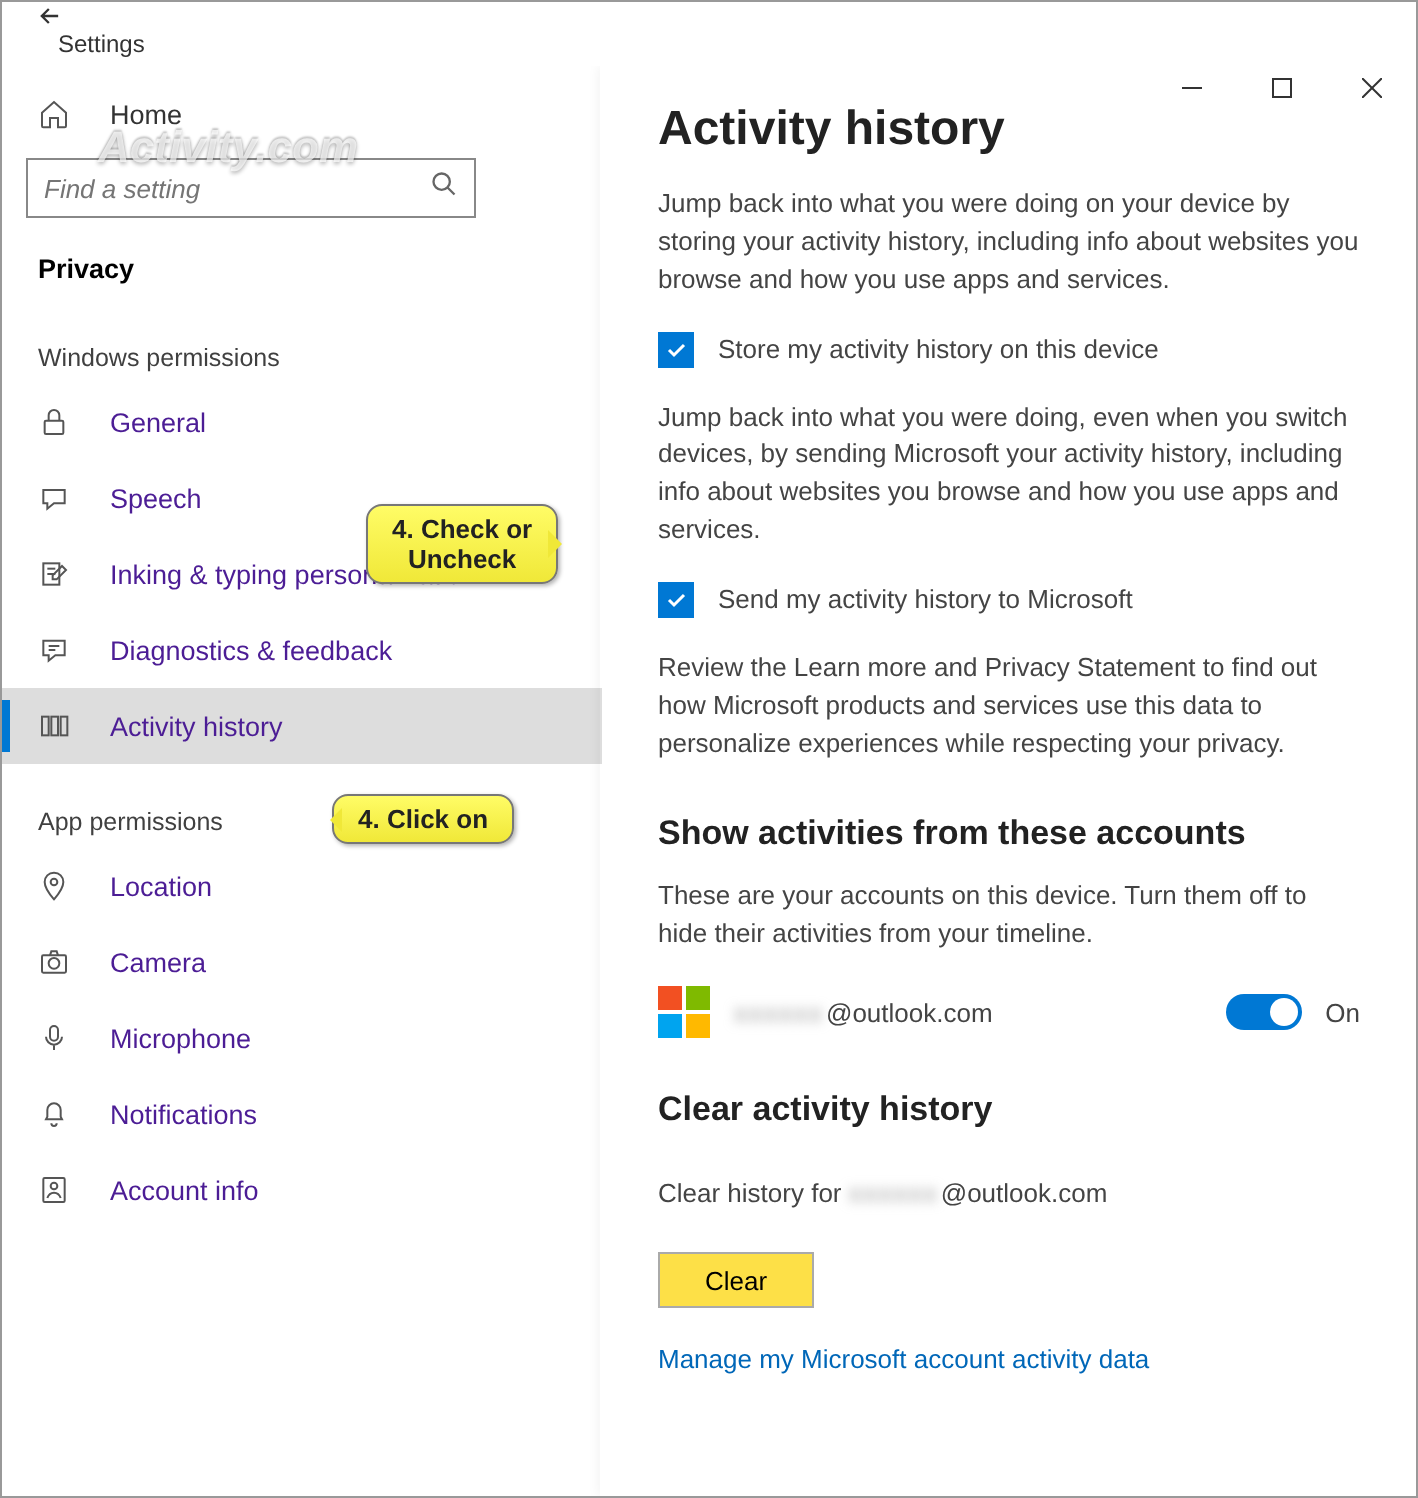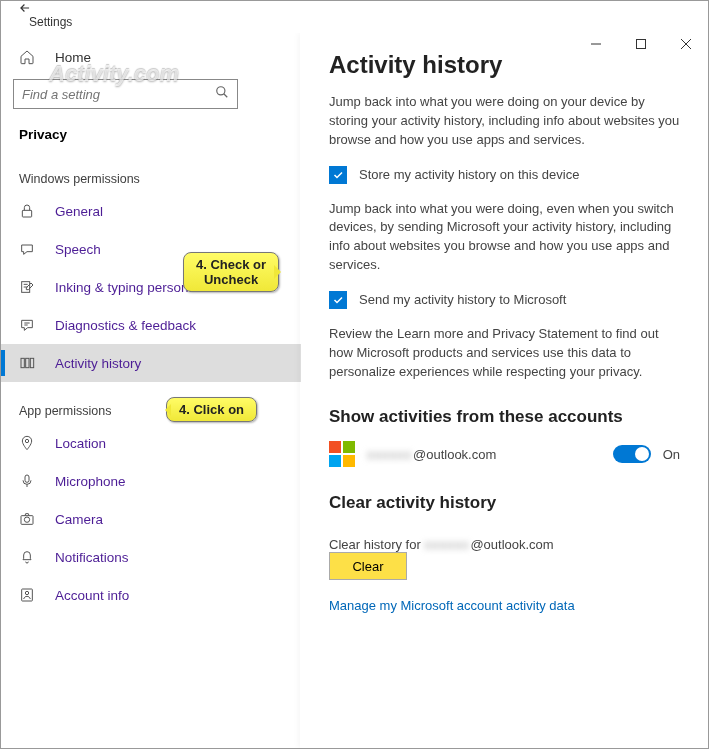--- a/index.html
+++ b/index.html
@@ -30,21 +30,21 @@
     .checkbox-row { display:flex; align-items:center; margin-bottom:16px; cursor:pointer;}
     .chk { width:18px; height:18px; background:#0078d4; display:flex; align-items:center; justify-content:center; margin-right:12px; flex-shrink:0;}
     .chk svg { stroke:#fff; }
     .account-row { display:flex; align-items:center; margin: 14px 0 24px 0;}
     .ms-logo { width:26px; height:26px; display:grid; grid-template-columns:1fr 1fr; grid-template-rows:1fr 1fr; gap:2px; margin-right:12px;}
     .ms-logo div:nth-child(1){ background:#f25022;} .ms-logo div:nth-child(2){background:#7fba00;} .ms-logo div:nth-child(3){background:#00a4ef;} .ms-logo div:nth-child(4){background:#ffb900;}
     .blur { filter: blur(3px); color:#999; letter-spacing:1px; margin-right:1px;}
     .toggle { margin-left:auto; width:38px; height:18px; background:#0078d4; border-radius:9px; position:relative; cursor:pointer;}
     .toggle::after{ content:""; position:absolute; right:2px; top:2px; width:14px; height:14px; background:#fff; border-radius:50%;}
     .toggle-label { margin-left:12px; font-size:13px;}
-    .clear-row { display:flex; flex-direction:column; gap:0; margin-top:24px;}
+    .clear-row { display:flex; flex-direction:column; gap:22px; margin-top:24px;}
     .clear-btn { width:78px; height:28px; background:#fde047; border:1px solid #aaa; cursor:pointer; font-size:13px;}
     .link { color:#0067b8; cursor:pointer; margin-top:18px; display:inline-block;}
     .callout { position:absolute; background: linear-gradient(#fffc66, #f0e838); border:1px solid #777; border-radius:8px; padding:4px 12px; font-weight:bold; font-size:13px; text-align:center; color:#222; box-shadow: 1px 1px 2px rgba(0,0,0,0.3); z-index:10;}
     .callout.c1 { left:165px; top:396px; }
     .callout.c2 { left:182px; top:251px; }
     .callout.c1::after { content:""; position:absolute; left:-8px; top:50%; transform:translateY(-50%); border:6px solid transparent; border-right-color:#f0e838;}
     .callout.c2::after { content:""; position:absolute; right:-10px; top:50%; transform:translateY(-50%); border:7px solid transparent; border-left-color:#f0e838;}
     .watermark { position:absolute; left:48px; top:60px; font-size:22px; font-weight:bold; color:rgba(255,255,255,0.7); text-shadow: 0 1px 2px rgba(0,0,0,0.3), 0 -1px 1px rgba(0,0,0,0.2); z-index:20; pointer-events:none; font-style:italic;}
     
     .sidebar::-webkit-scrollbar{width:4px;} .sidebar::-webkit-scrollbar-thumb{background:#ccc;}
@@ -158,35 +158,35 @@
           <svg width="16" height="16" viewBox="0 0 24 24" fill="none" stroke="#555" stroke-width="1.5">
             <path d="M12 2C8 2 5 5 5 9c0 5 7 13 7 13s7-8 7-13c0-4-3-7-7-7z"></path>
             <circle cx="12" cy="9" r="2.5"></circle>
           </svg>
         </span>
       <span class="label">Location</span>
     </div>
     <div class="nav-item">
       <span class="icon">
           <svg width="16" height="16" viewBox="0 0 24 24" fill="none" stroke="#555" stroke-width="1.5">
-            <rect x="9" y="3" width="6" height="11" rx="3"></rect>
-            <path d="M6 11a6 6 0 0 0 12 0M12 17v4"></path>
-          </svg>
-        </span>
-      <span class="label">Microphone</span>
-    </div>
-    <div class="nav-item">
-      <span class="icon">
-          <svg width="16" height="16" viewBox="0 0 24 24" fill="none" stroke="#555" stroke-width="1.5">
             <rect x="3" y="7" width="18" height="13" rx="1"></rect>
             <circle cx="12" cy="13" r="4"></circle>
             <path d="M9 7l1-3h4l1 3"></path>
           </svg>
         </span>
       <span class="label">Camera</span>
+    </div>
+    <div class="nav-item">
+      <span class="icon">
+          <svg width="16" height="16" viewBox="0 0 24 24" fill="none" stroke="#555" stroke-width="1.5">
+            <rect x="9" y="3" width="6" height="11" rx="3"></rect>
+            <path d="M6 11a6 6 0 0 0 12 0M12 17v4"></path>
+          </svg>
+        </span>
+      <span class="label">Microphone</span>
     </div>
     <div class="nav-item">
       <span class="icon">
           <svg width="16" height="16" viewBox="0 0 24 24" fill="none" stroke="#555" stroke-width="1.5">
             <path d="M18 16H6l1-2V9a5 5 0 0 1 10 0v5z"></path>
             <path d="M10 19a2 2 0 0 0 4 0"></path>
           </svg>
         </span>
       <span class="label">Notifications</span>
     </div>
@@ -219,20 +219,21 @@
       <div class="chk">
           <svg width="12" height="12" viewBox="0 0 24 24" fill="none" stroke-width="3">
             <path d="M5 12l5 5L20 7"></path>
           </svg>
         </div>
       <span>Send my activity history to Microsoft</span>
     </div>
     <p>Review the Learn more and Privacy Statement to find out how Microsoft products and services use this data to personalize experiences while respecting your privacy.</p>
 
     <h2>Show activities from these accounts</h2>
+    <p>These are your accounts on this device. Turn them off to hide their activities from your timeline.</p>
     <div class="account-row">
       <div class="ms-logo">
           <div></div>
           <div></div>
           <div></div>
           <div></div>
         </div>
       <span><span class="blur">xxxxxx</span><span>@outlook.com</span></span>
       <div class="toggle"></div>
       <span class="toggle-label">On</span>

